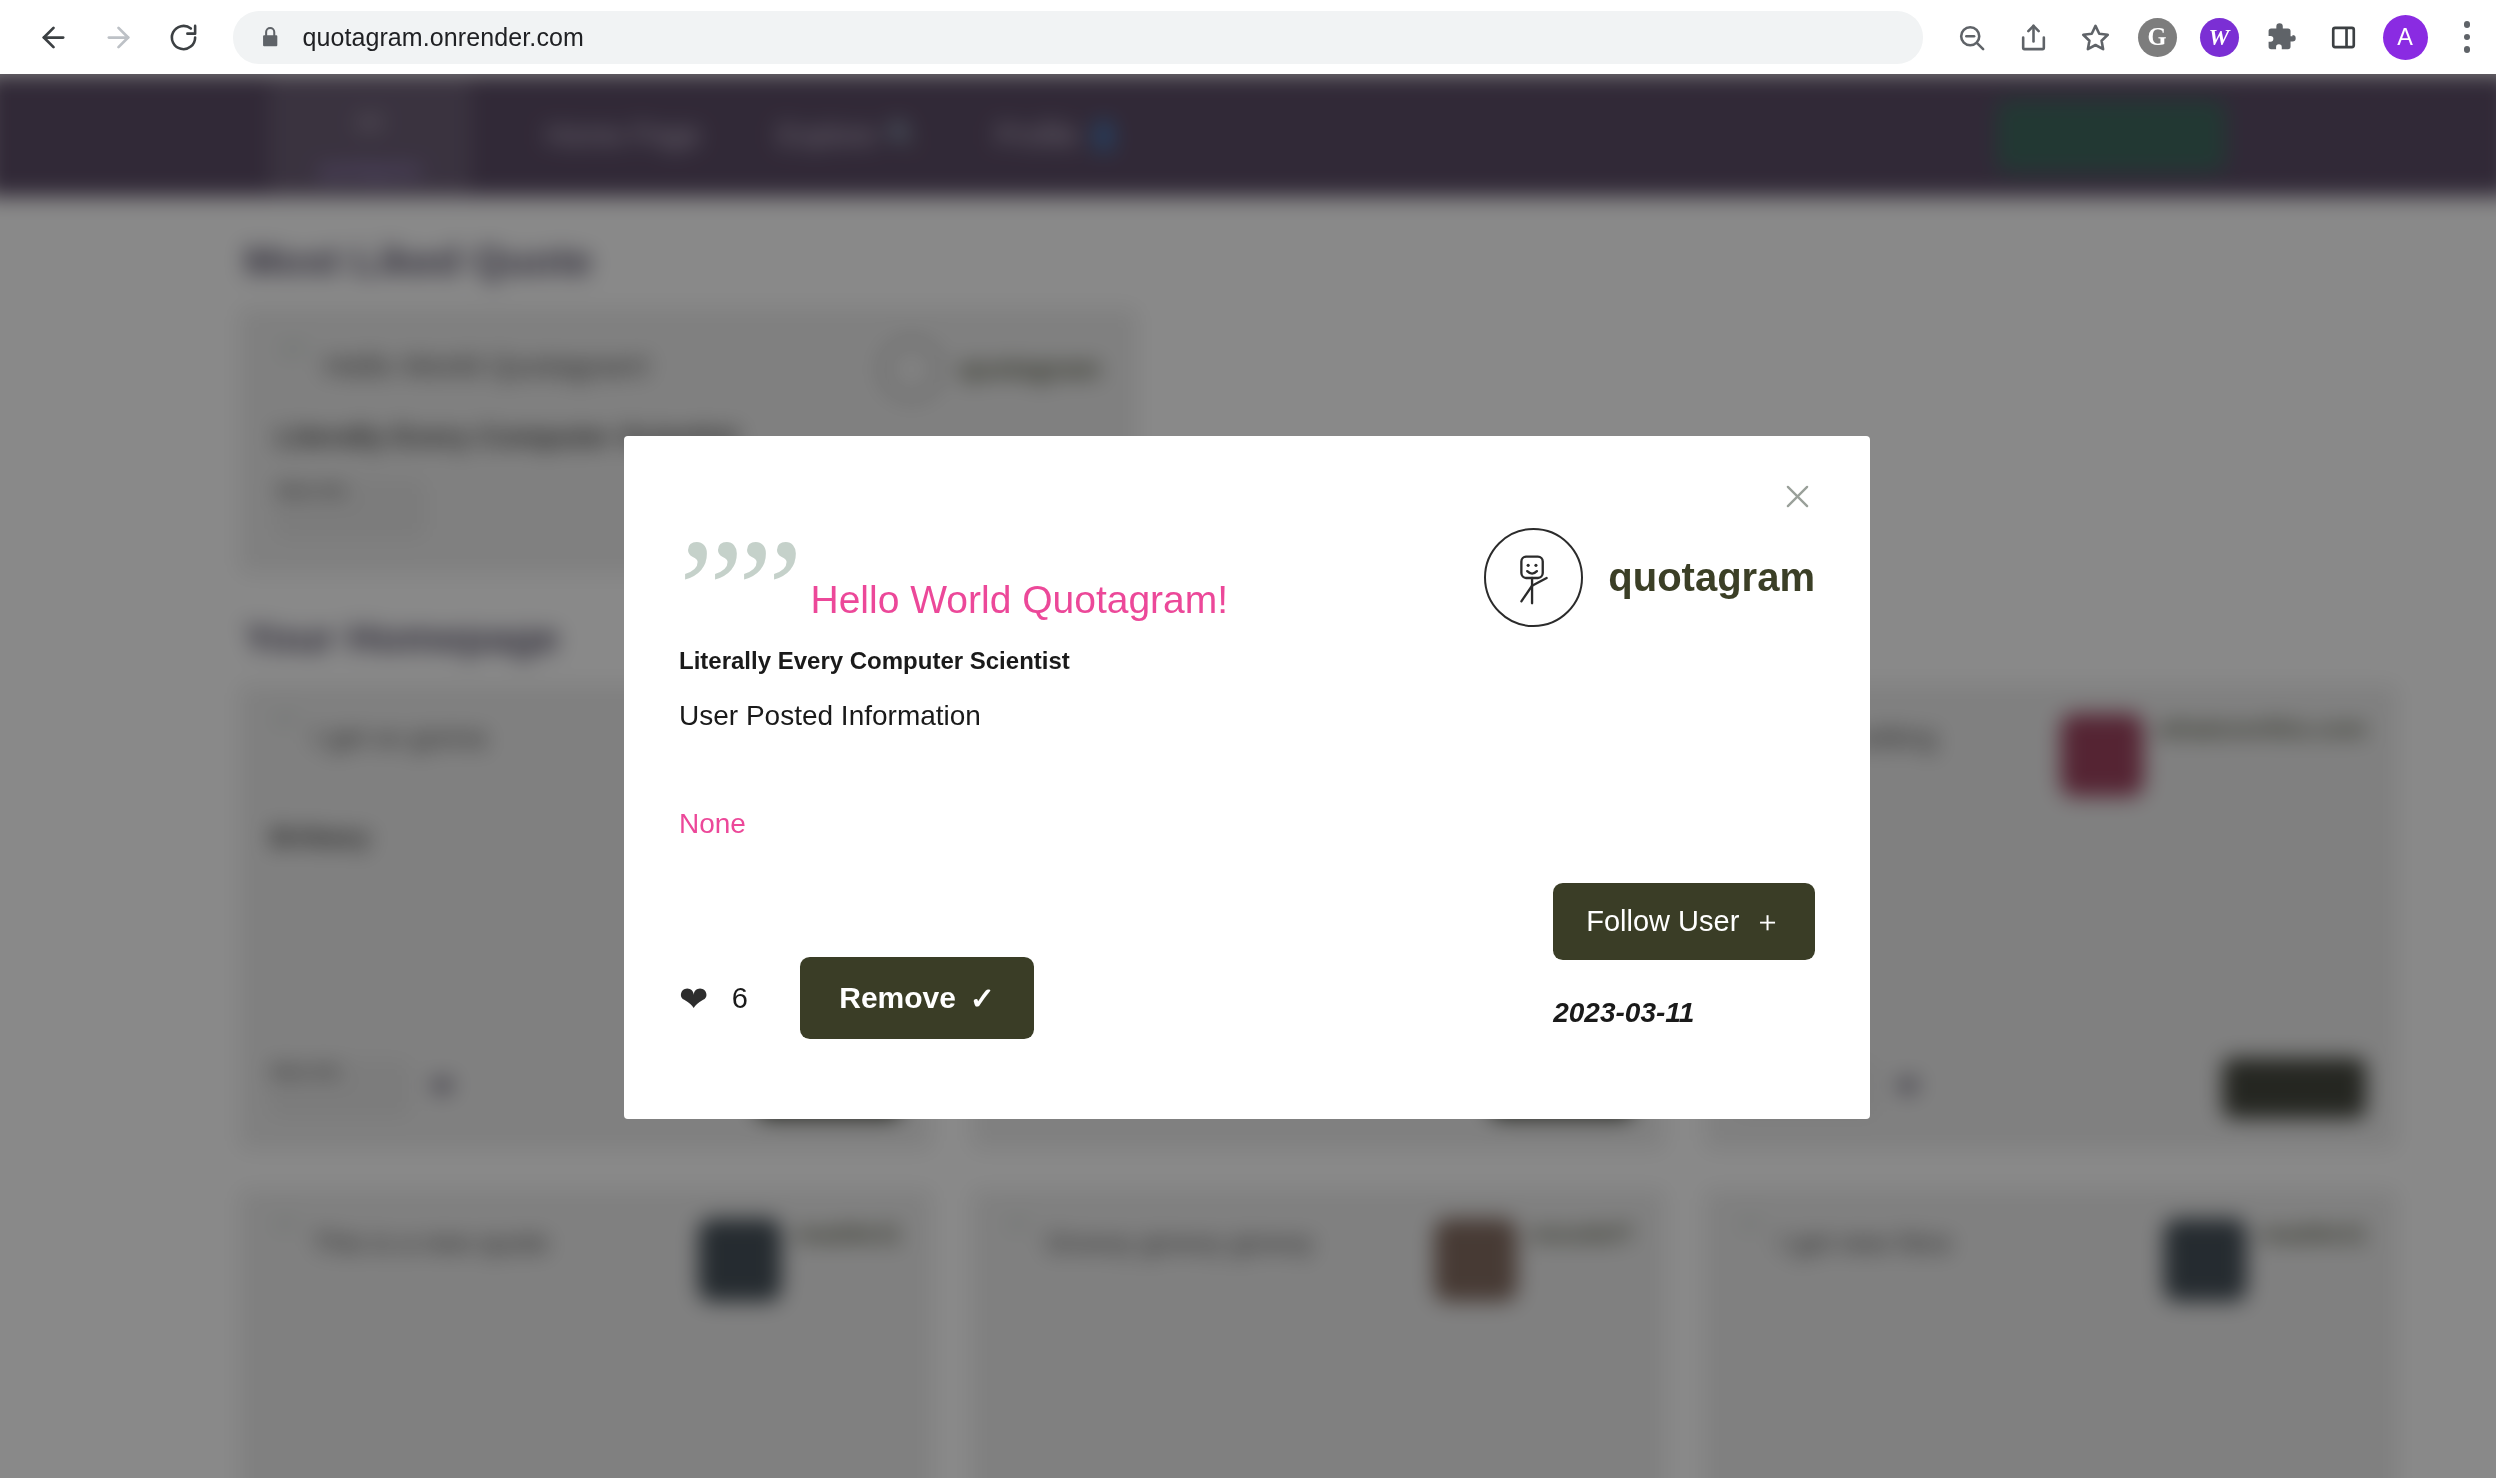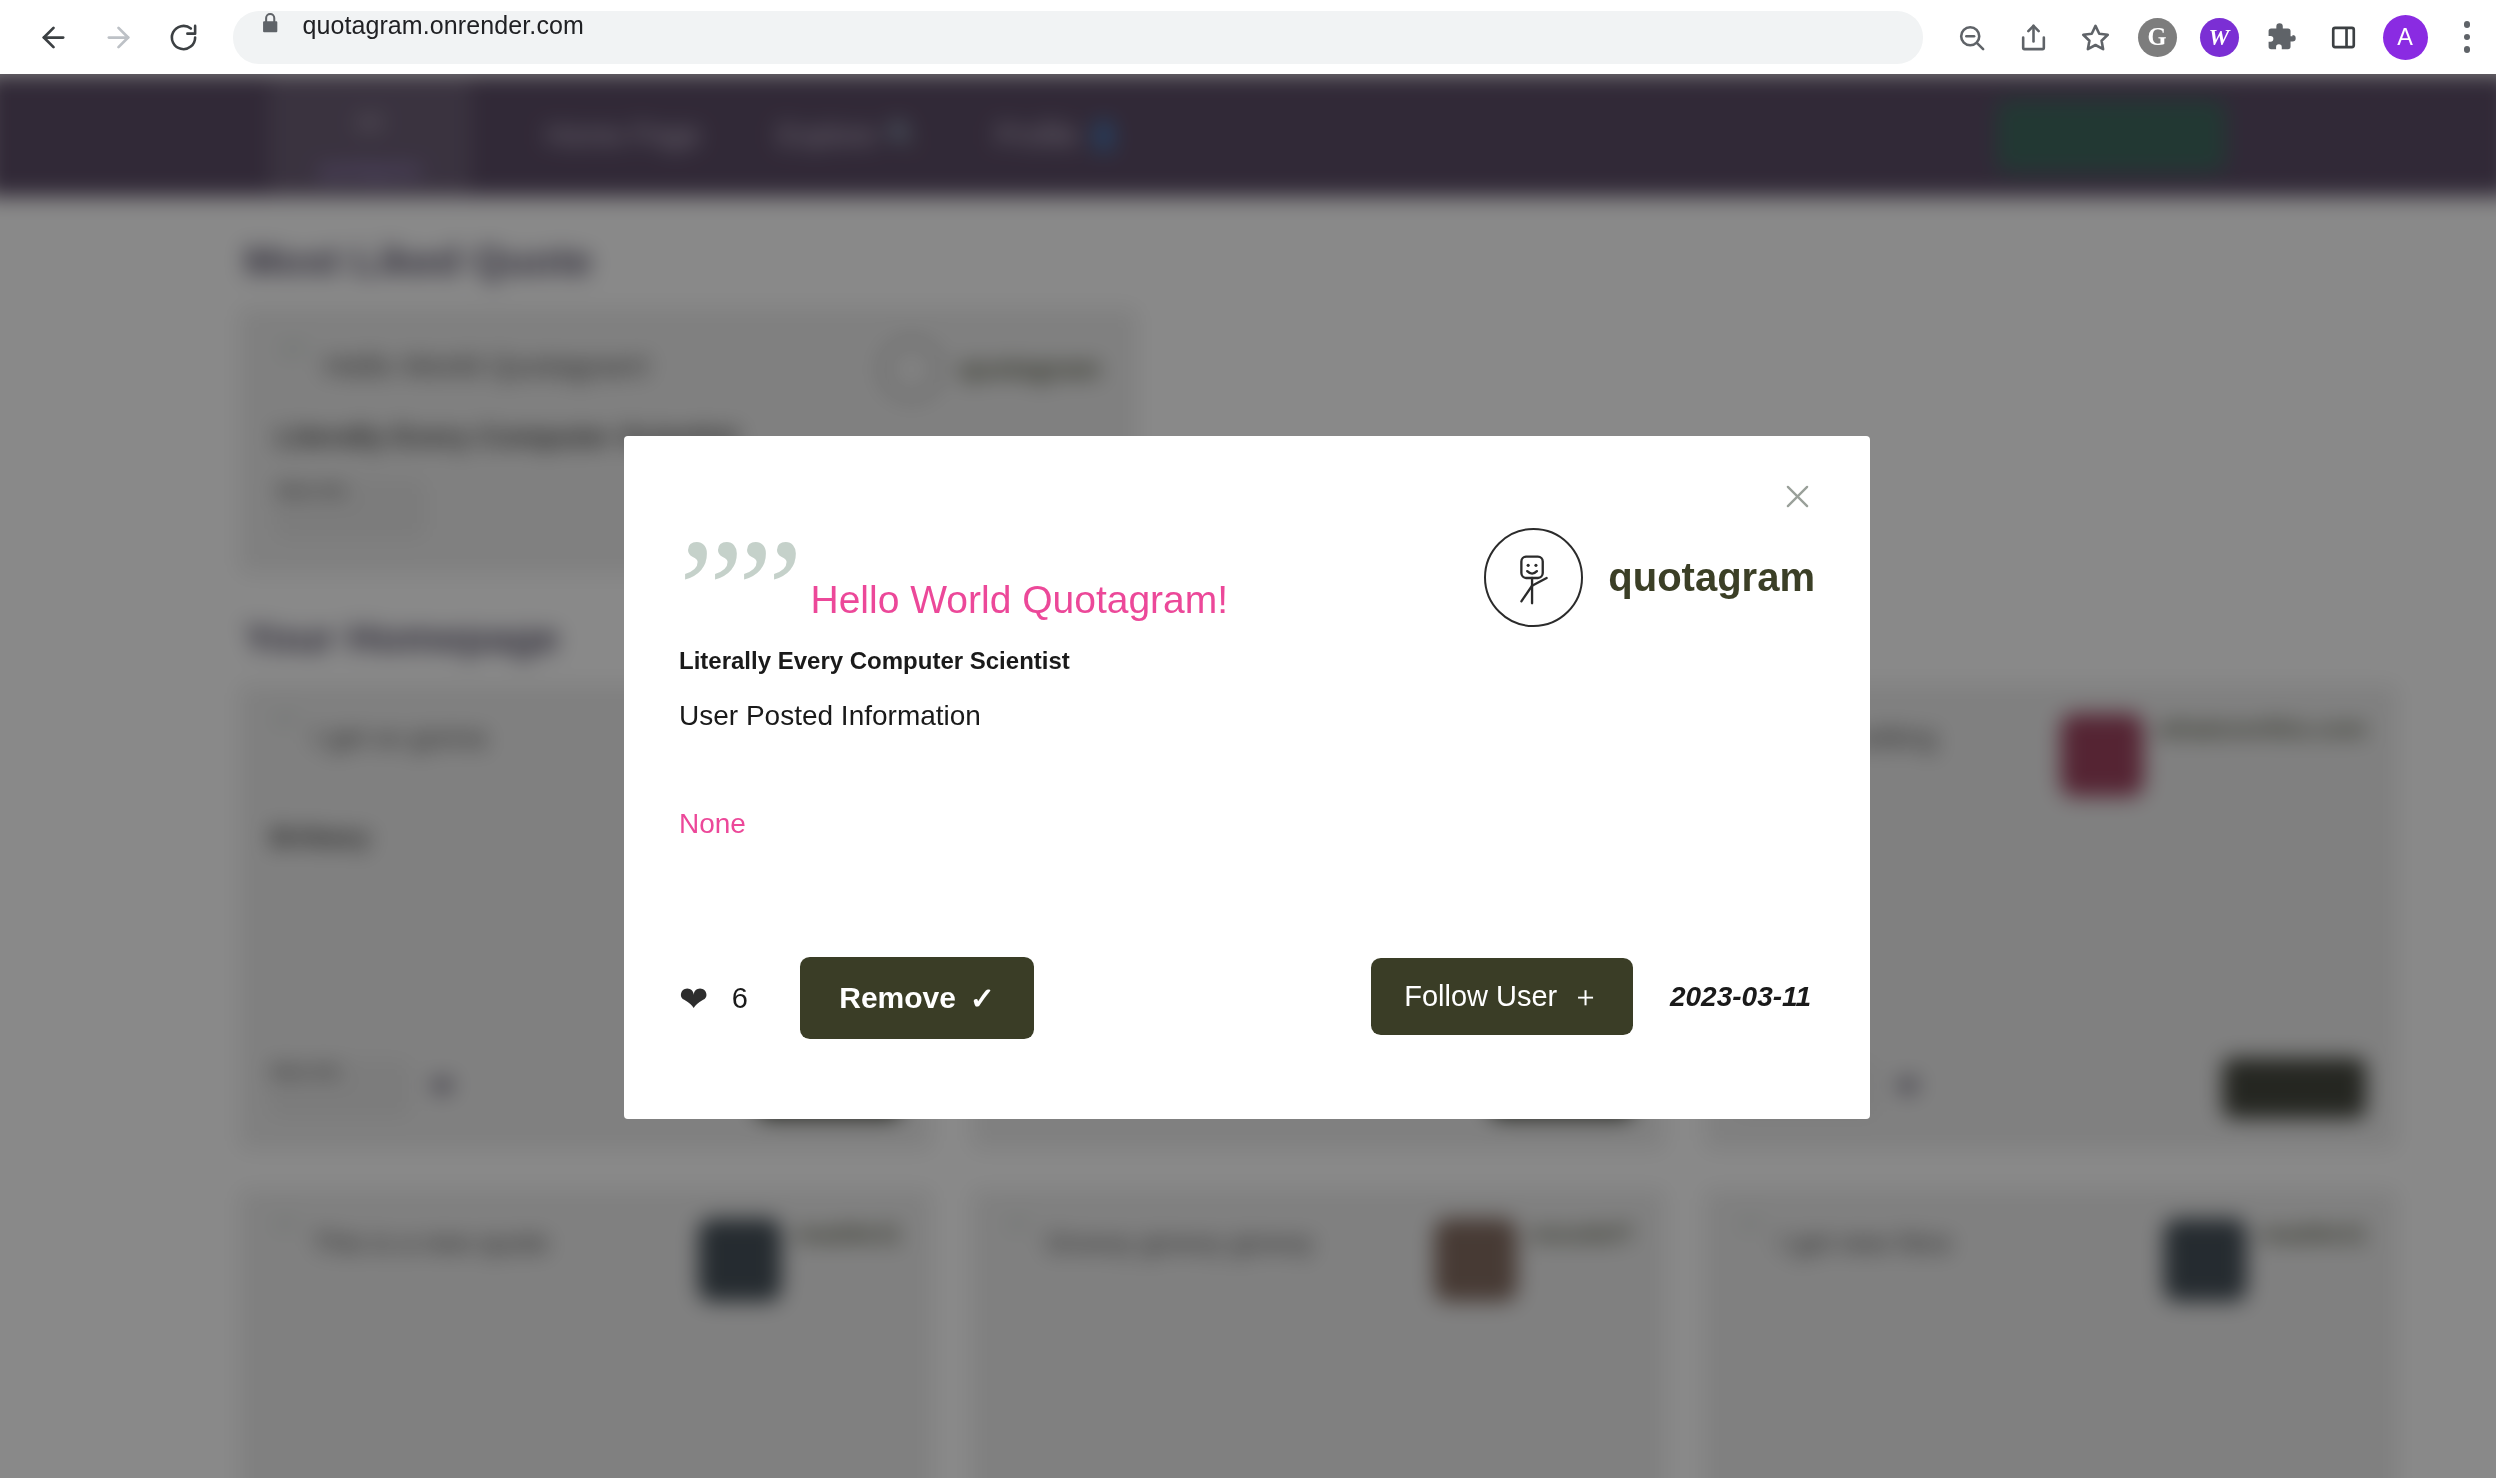--- a/index.html
+++ b/index.html
@@ -25,21 +25,21 @@
     color: #3c4043; background: transparent; border: none;
   }
   .nav-btn svg { display: block; }
   .nav-btn.disabled { color: #bdc1c6; }
 
   .url-bar {
     margin-left: 21.5px;
     width: 1714px; height: 53px;
     background: #f1f3f4;
     border-radius: 26px;
-    display: flex; align-items: flex-start;
+    display: flex; align-items: center;
     padding: 0 21.5px;
   }
   .lock-icon { margin-left: 3.9px; margin-right: 19.5px; display:flex; }
   .url-text {
     font-size: 25px; color: #202124;
     letter-spacing: 0.1px;
     font-family: "Liberation Sans", sans-serif;
   }
 
   .chrome-actions {
@@ -228,21 +228,21 @@
   .like-count { font-size: 29px; color: #1a1a1a; }
   .btn-olive {
     background: #3a3d26; color: #ffffff;
     border: none; border-radius: 9.8px;
     font-size: 30px; font-family: "Liberation Sans", sans-serif;
     display: inline-flex; align-items: center; gap: 13.7px;
     cursor: pointer;
   }
   .btn-remove { padding: 23.4px 39px; margin-left: 29px; font-weight: bold; }
   .btn-follow { padding: 18.5px 33px; font-size: 29px; }
-  .right-stack { display: flex; flex-direction: row; align-items: center; gap: 37px; position: absolute; right: 0; bottom: 4px; }
+  .right-stack { display: flex; flex-direction: column; align-items: flex-start; gap: 37px; position: absolute; right: 0; bottom: 10px; }
   .modal-date { font-size: 28px; font-style: italic; font-weight: bold; color: #1a1a1a; margin-right: 3.9px;}
 </style>
 </head>
 <body>
 
 <div class="browser-chrome">
   <div class="nav-btns">
     <div class="nav-btn">
       <svg width="33" height="33" viewBox="0 0 24 24" fill="none" stroke="currentColor" stroke-width="2" stroke-linecap="round" stroke-linejoin="round">
           <line x1="19" y1="12" x2="5" y2="12"></line>

